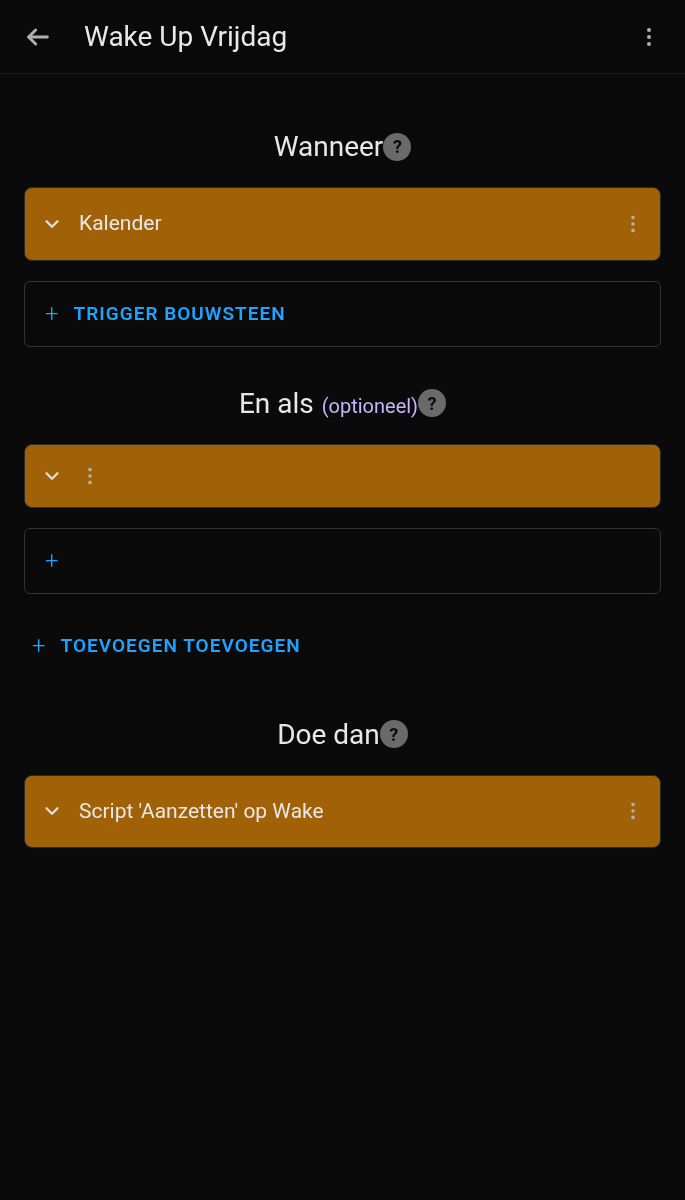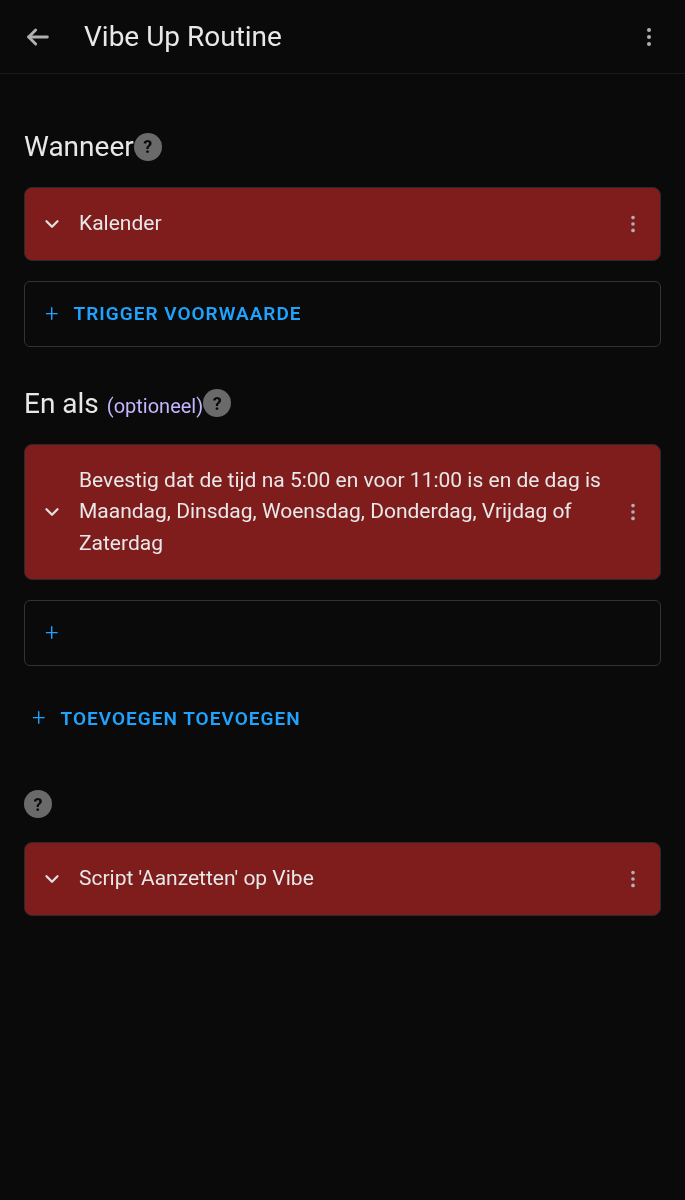--- a/index.html
+++ b/index.html
@@ -42,21 +42,21 @@
     }
     .content {
       padding: 16px 24px;
     }
     .section {
       margin-top: 32px;
     }
     .section-header {
       display: flex;
       align-items: center;
-      justify-content: flex-start;
+      justify-content: center;
       margin-bottom: 24px;
       margin-top: 40px;
     }
     .section-title {
       font-size: 28px;
       font-weight: 400;
       color: #e8e8e8;
     }
     .section-subtitle {
       font-size: 20px;
@@ -70,21 +70,21 @@
       background: #6a6a6a;
       color: #0a0a0a;
       display: flex;
       align-items: center;
       justify-content: center;
       font-weight: bold;
       font-size: 18px;
       cursor: pointer;
     }
     .card {
-      background: #7f1d1d;
+      background: #a16207;
       border: 1px solid #2a2a2a;
       border-radius: 8px;
       padding: 20px 16px;
       display: flex;
       align-items: center;
       gap: 16px;
       margin-bottom: 20px;
       cursor: pointer;
     }
     .card .chevron {
@@ -135,21 +135,21 @@
 </head>
 <body>
 
 <div class="header">
   <div class="back-btn">
     <svg width="28" height="28" viewBox="0 0 24 24" fill="none" stroke="currentColor" stroke-width="2.5" stroke-linecap="round" stroke-linejoin="round">
         <line x1="20" y1="12" x2="4" y2="12"></line>
         <polyline points="10 18 4 12 10 6"></polyline>
       </svg>
   </div>
-  <div class="header-title">Vibe Up Routine</div>
+  <div class="header-title">Wake Up Vrijdag</div>
   <div class="more-icon">
     <svg width="24" height="24" viewBox="0 0 24 24" fill="currentColor">
         <circle cx="12" cy="5" r="2"></circle>
         <circle cx="12" cy="12" r="2"></circle>
         <circle cx="12" cy="19" r="2"></circle>
       </svg>
   </div>
 </div>
 
 <div class="content">
@@ -173,42 +173,41 @@
         <svg width="22" height="22" viewBox="0 0 24 24" fill="currentColor">
             <circle cx="12" cy="5" r="2"></circle>
             <circle cx="12" cy="12" r="2"></circle>
             <circle cx="12" cy="19" r="2"></circle>
           </svg>
       </div>
     </div>
 
     <div class="add-btn">
       <span class="plus-icon">+</span>
-      <span>TRIGGER VOORWAARDE</span>
+      <span>TRIGGER BOUWSTEEN</span>
     </div>
   </div>
 
   <div class="section">
     <div class="section-header">
       <div class="title-row">
         <span class="section-title">En als</span>
         <span class="section-subtitle">(optioneel)</span>
       </div>
       <div class="help-icon">
         <span>?</span>
       </div>
     </div>
 
     <div class="card">
       <div class="chevron">
         <svg width="22" height="22" viewBox="0 0 24 24" fill="none" stroke="currentColor" stroke-width="2.5" stroke-linecap="round" stroke-linejoin="round">
             <polyline points="6 9 12 15 18 9"></polyline>
           </svg>
       </div>
-      <div class="card-text">Bevestig dat de tijd na 5:00 en voor 11:00 is en de dag is Maandag, Dinsdag, Woensdag, Donderdag, Vrijdag of Zaterdag</div>
       <div class="card-more">
         <svg width="22" height="22" viewBox="0 0 24 24" fill="currentColor">
             <circle cx="12" cy="5" r="2"></circle>
             <circle cx="12" cy="12" r="2"></circle>
             <circle cx="12" cy="19" r="2"></circle>
           </svg>
       </div>
     </div>
 
     <div class="add-btn">
@@ -216,32 +215,33 @@
     </div>
 
     <div class="add-btn borderless">
       <span class="plus-icon">+</span>
       <span>TOEVOEGEN TOEVOEGEN</span>
     </div>
   </div>
 
   <div class="section">
     <div class="section-header">
+      <div class="section-title">Doe dan</div>
       <div class="help-icon">
         <span>?</span>
       </div>
     </div>
 
     <div class="card">
       <div class="chevron">
         <svg width="22" height="22" viewBox="0 0 24 24" fill="none" stroke="currentColor" stroke-width="2.5" stroke-linecap="round" stroke-linejoin="round">
             <polyline points="6 9 12 15 18 9"></polyline>
           </svg>
       </div>
-      <div class="card-text">Script 'Aanzetten' op Vibe</div>
+      <div class="card-text">Script 'Aanzetten' op Wake</div>
       <div class="card-more">
         <svg width="22" height="22" viewBox="0 0 24 24" fill="currentColor">
             <circle cx="12" cy="5" r="2"></circle>
             <circle cx="12" cy="12" r="2"></circle>
             <circle cx="12" cy="19" r="2"></circle>
           </svg>
       </div>
     </div>
   </div>
 

